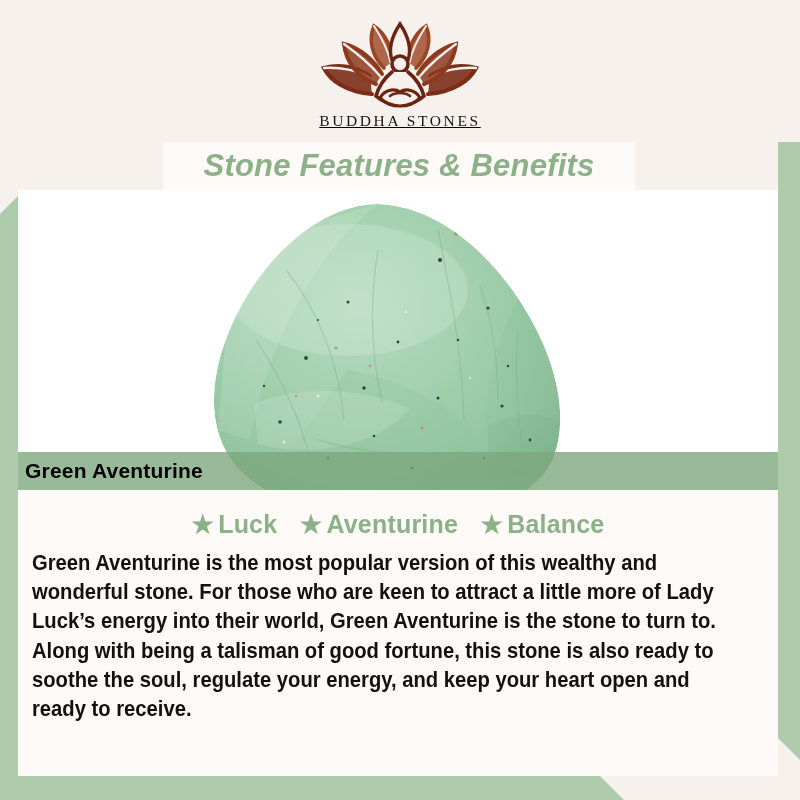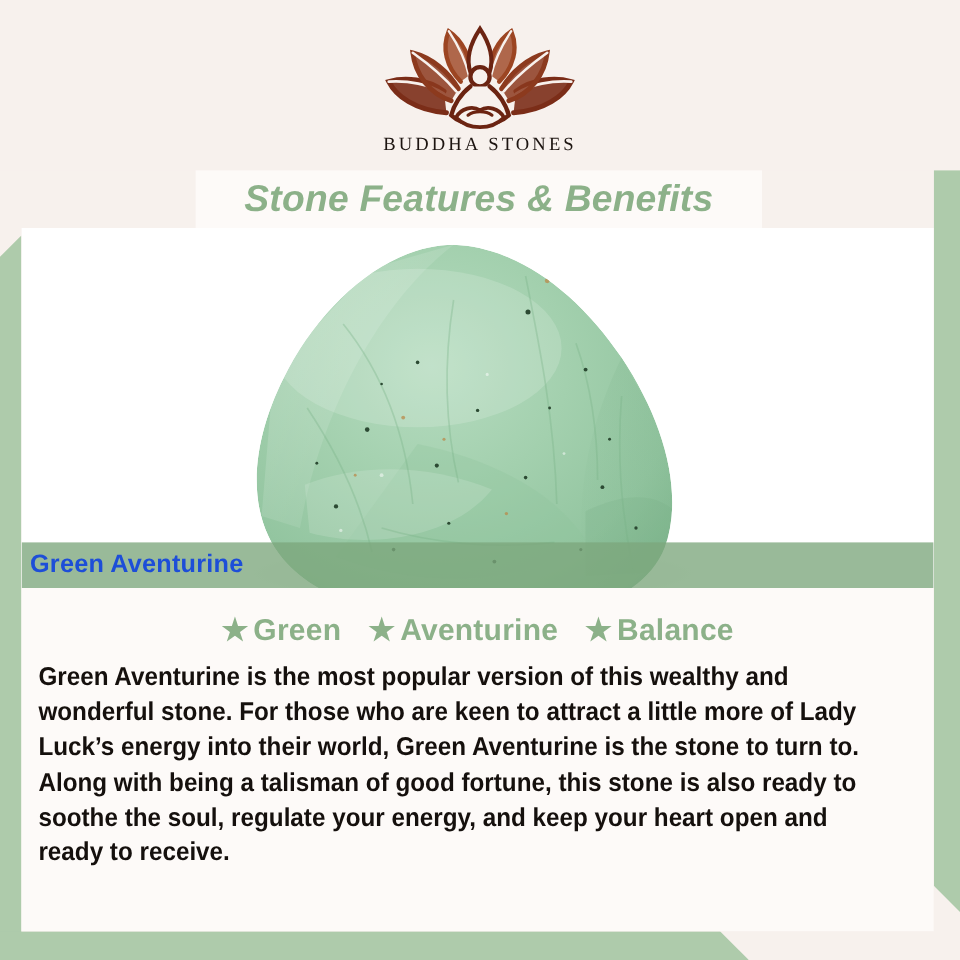--- a/index.html
+++ b/index.html
@@ -56,20 +56,21 @@
     width: 800px; height: 142px;
     background: #f7f1ed;
   }
   .logo-wrap {
     position: absolute;
     left: 50%;
     top: 18px;
     transform: translateX(-50%);
     width: 230px;
     text-align: center;
+    text-decoration: underline;
   }
   .logo-mark { display: block; margin: 0 auto; }
   .logo-word {
     margin-top: 2px;
     font-family: "Liberation Serif", serif;
     font-size: 15.5px;
     letter-spacing: 2.6px;
     color: #1c1410;
     font-weight: 400;
   }
@@ -113,21 +114,21 @@
     left: 0;
     top: 262px;
     width: 760px;
     height: 38px;
     background: rgba(124, 166, 124, 0.78);
     display: flex;
     align-items: center;
   }
   .stone-label-text {
     margin-left: 7px;
-    color: #1d4ed8;
+    color: #000000;
     font-size: 21px;
     font-weight: bold;
     letter-spacing: 0.2px;
     font-family: "Liberation Sans", sans-serif;
   }
 
   
   .body-panel {
     position: absolute;
     left: 18px;
@@ -319,21 +320,21 @@
 
     <div class="stone-label-band">
       <span class="stone-label-text">Green Aventurine</span>
     </div>
   </div>
 
   <div class="body-panel">
 
     <div class="benefits-row">
       <span class="benefit">
-        <span class="star">★</span><span>Green</span>
+        <span class="star">★</span><span>Luck</span>
       </span>
       <span class="benefit">
         <span class="star">★</span><span>Aventurine</span>
       </span>
       <span class="benefit">
         <span class="star">★</span><span>Balance</span>
       </span>
     </div>
 
     <p class="paragraph">Green Aventurine is the most popular version of this wealthy and wonderful stone. For those who are keen to attract a little more of Lady Luck’s energy into their world, Green Aventurine is the stone to turn to. Along with being a talisman of good fortune, this stone is also ready to soothe the soul, regulate your energy, and keep your heart open and ready to receive.</p>

